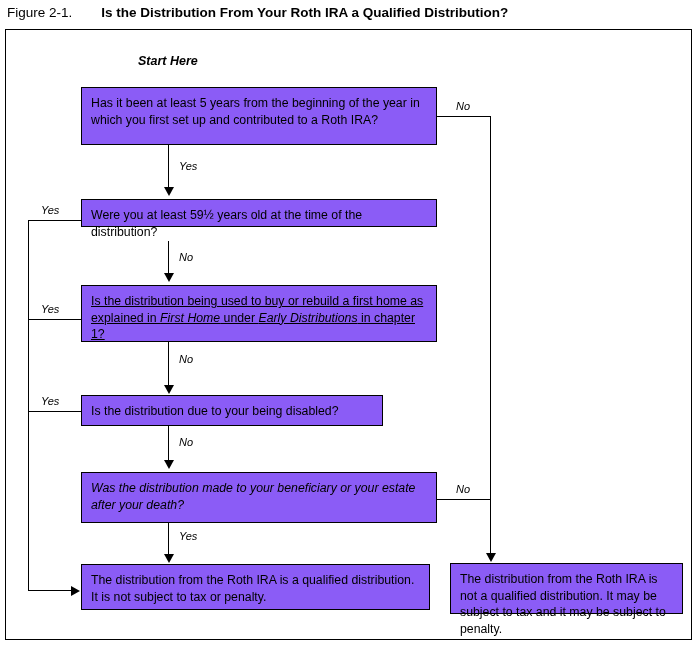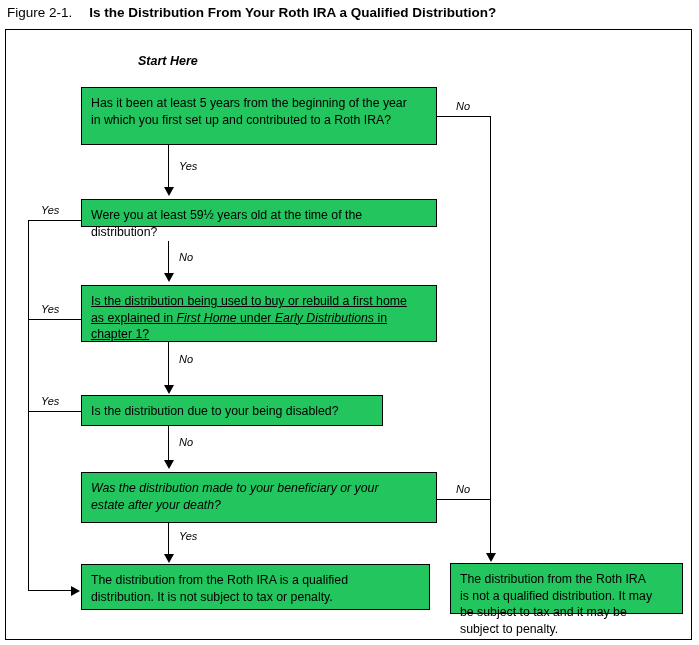--- a/index.html
+++ b/index.html
@@ -23,21 +23,21 @@
     top: 4px;
     font-size: 13.5px;
     line-height: 17px;
     white-space: nowrap;
   }
   #figure-title .fig-num {
     font-weight: normal;
   }
   #figure-title .fig-text {
     font-weight: bold;
-    margin-left: 17px;
+    margin-left: 29px;
   }
 
   
   #figure-frame {
     position: absolute;
     left: 5px;
     top: 29px;
     width: 687px;
     height: 611px;
     border: 1px solid #000000;
@@ -52,24 +52,24 @@
     top: 0;
     width: 699px;
     height: 645px;
   }
 
   
   .flow-box {
     position: absolute;
     border: 1px solid #000000;
     box-sizing: border-box;
-    background: #22c55e;
+    background: #8b5cf6;
     font-size: 12.3px;
     line-height: 16.5px;
-    padding: 7px 25px 6px 9px;
+    padding: 7px 9px 6px 9px;
     text-align: left;
   }
   .flow-box i { font-style: italic; }
 
   
   #start-here {
     position: absolute;
     left: 138px;
     top: 54px;
     font-size: 12.5px;

